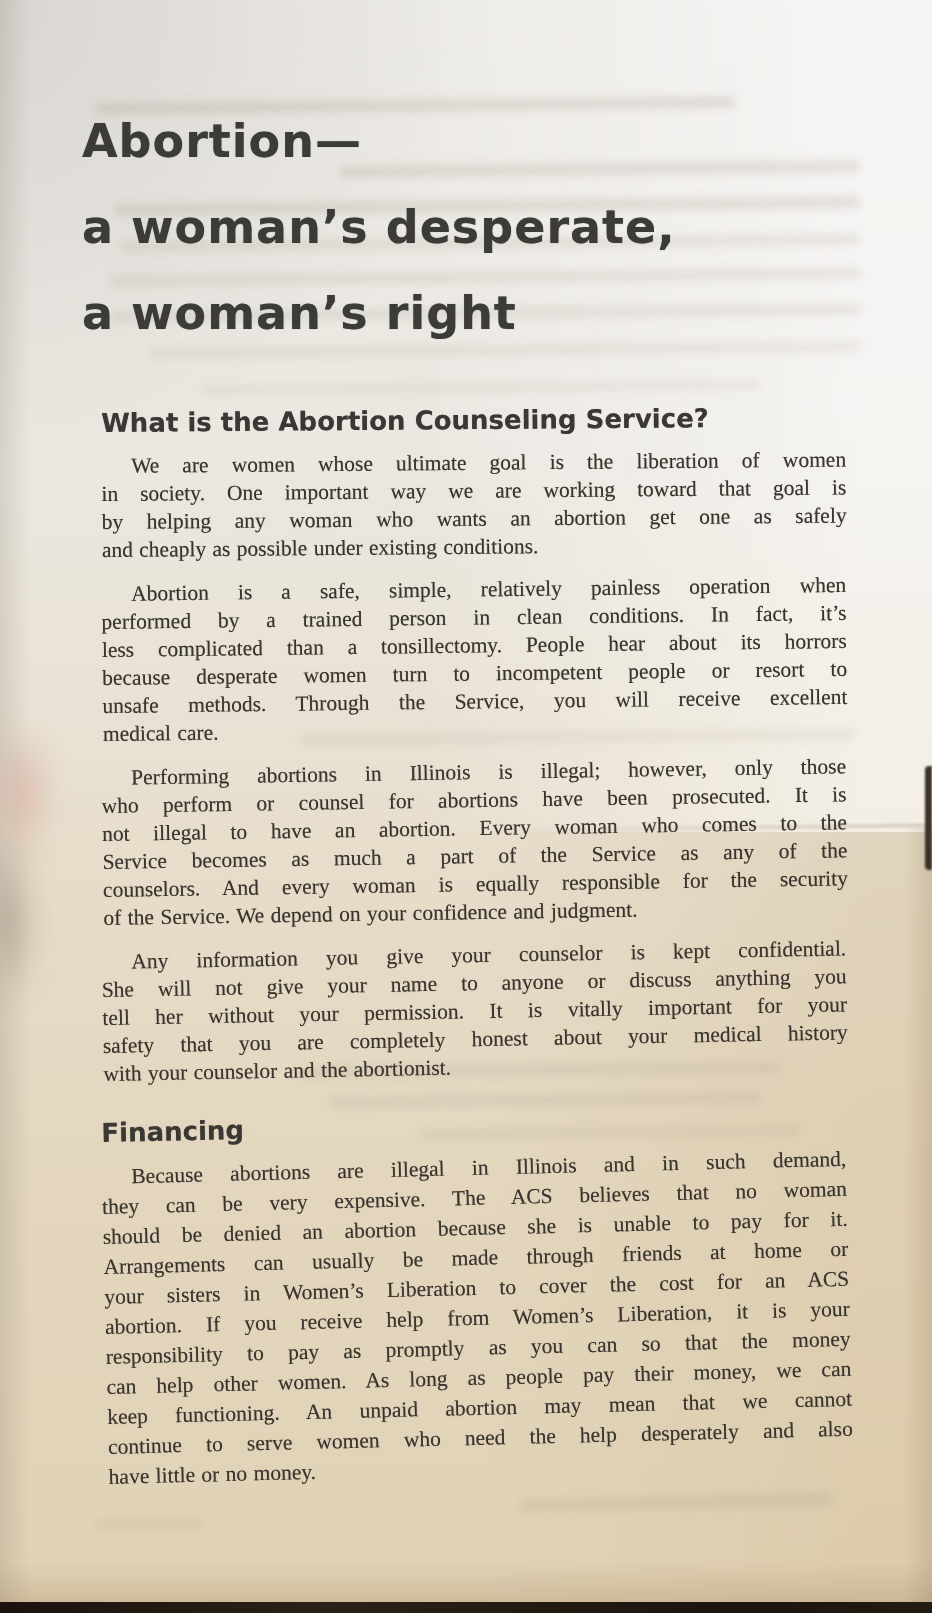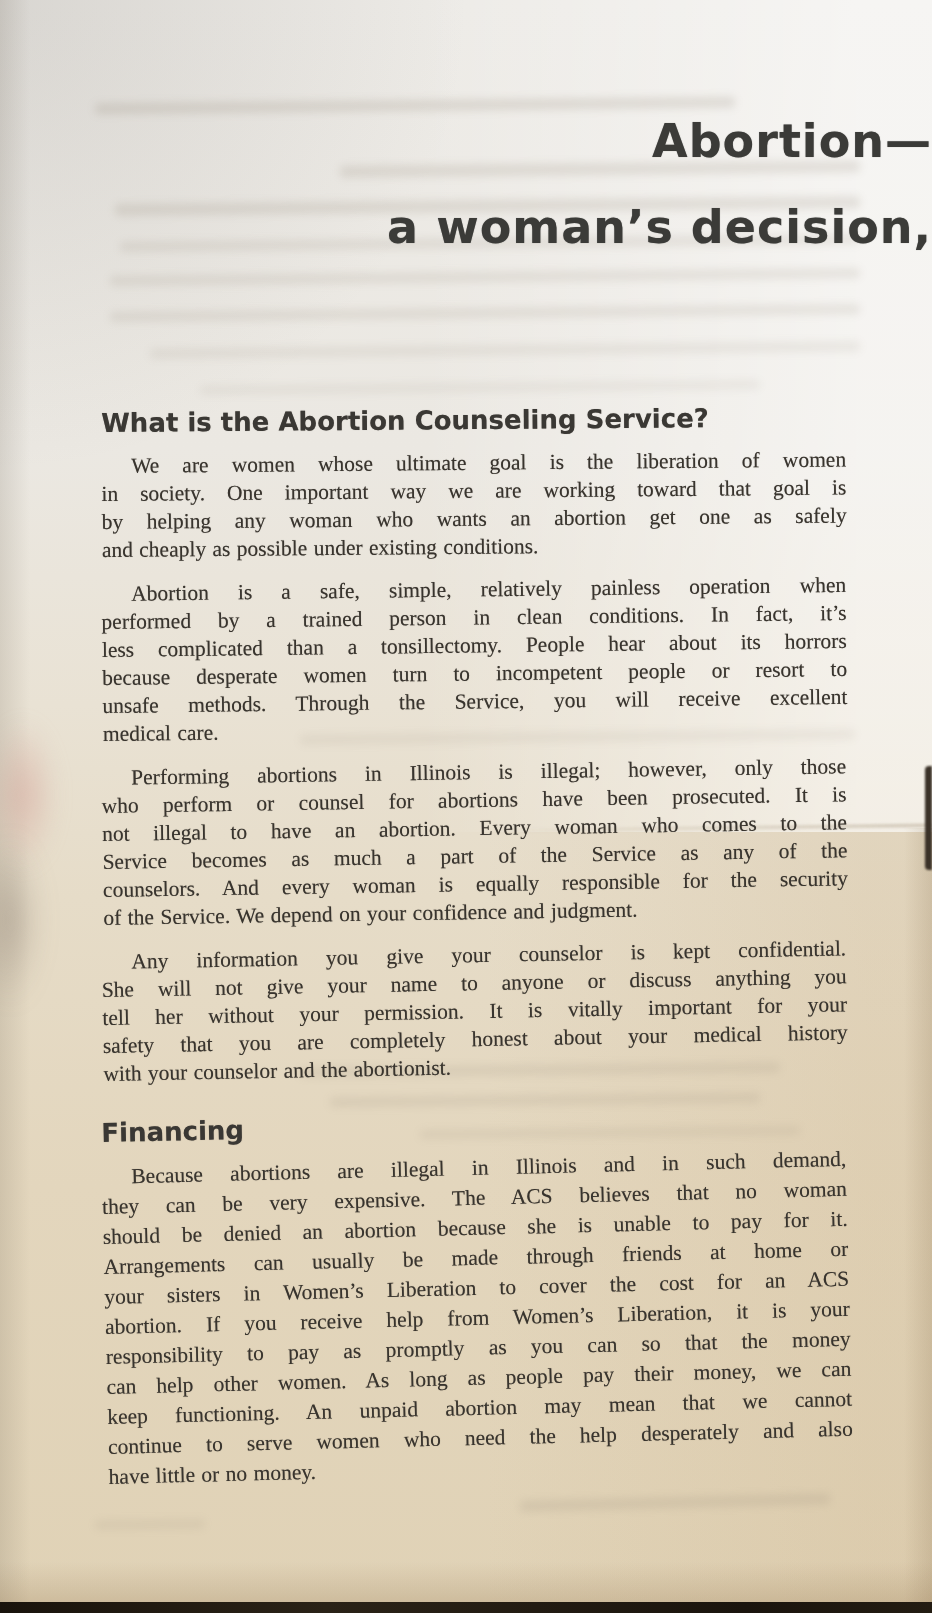--- a/index.html
+++ b/index.html
@@ -39,21 +39,21 @@
     filter:blur(10px);}
   .finger-shadow{position:absolute;left:-32px;top:800px;width:85px;height:240px;
     background:radial-gradient(closest-side,rgba(110,95,85,.32),rgba(110,95,85,0) 72%);
     filter:blur(12px);}
   .smudge{position:absolute;background:#8d8170;opacity:.15;filter:blur(4px);
     border-radius:4px;transform:rotate(-.6deg);}
   
   #title-block{
     position:absolute;top:116px;left:0;right:0;
     padding-left:82px;
-    text-align:right;
+    text-align:left;
     font-family:"DejaVu Sans",sans-serif;
     font-weight:700;
     color:var(--ink-title,#3b3b38);
     text-shadow:0 0 1px rgba(45,45,42,.45);
   }
   .title-line{font-size:46px;line-height:50px;margin-bottom:36px;letter-spacing:1px;}
   #content-block{
     position:absolute;top:408px;left:101px;width:745px;
     color:var(--ink,#38342e);
     text-shadow:0 0 .7px rgba(55,48,40,.5);
@@ -99,21 +99,22 @@
   <div class="smudge" style="left:330px;top:1095px;width:430px;height:10px;opacity:.14"></div>
   <div class="smudge" style="left:420px;top:1128px;width:380px;height:9px;opacity:.12"></div>
   <div class="smudge" style="left:520px;top:1497px;width:310px;height:11px;opacity:.16;transform:rotate(-1.4deg)"></div>
   <div class="smudge" style="left:95px;top:1520px;width:110px;height:9px;opacity:.12"></div>
 
   <div class="finger-blur"></div>
   <div class="finger-shadow"></div>
 
   <div id="title-block">
       <div class="title-line">Abortion—</div>
-      <div class="title-line">a woman’s decision,</div>
+      <div class="title-line">a woman’s desperate,</div>
+      <div class="title-line">a woman’s right</div>
     </div>
   <div id="content-block">
       <div class="section-heading" style="transform: rotate(-0.45deg);">What is the Abortion Counseling Service?</div>
       <div class="paragraph" style="transform: rotate(-0.5deg);">
         <div class="body-line first">We are women whose ultimate goal is the liberation of women</div>
         <div class="body-line">in society. One important way we are working toward that goal is</div>
         <div class="body-line">by helping any woman who wants an abortion get one as safely</div>
         <div class="body-line last">and cheaply as possible under existing conditions.</div>
       </div>
       <div class="paragraph" style="transform: rotate(-0.7deg);">

